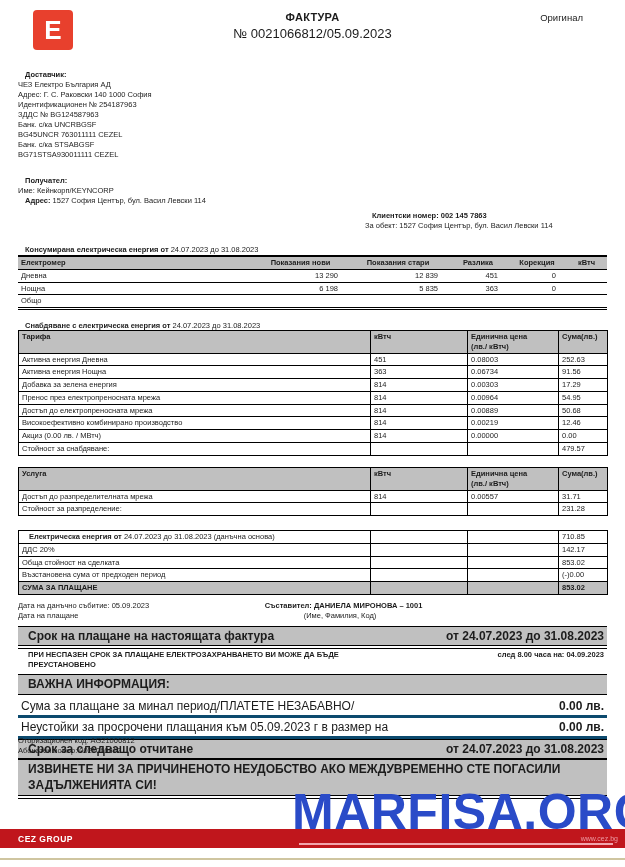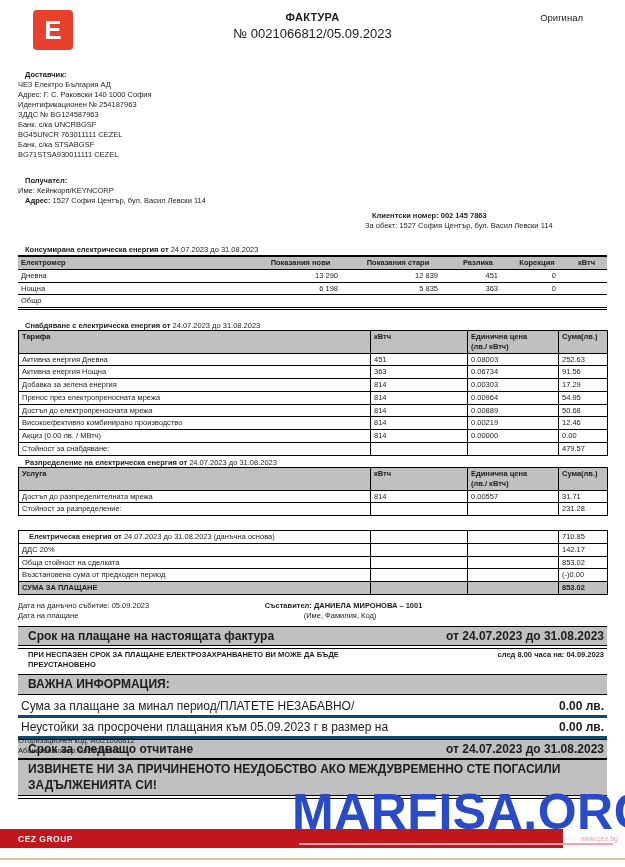--- a/index.html
+++ b/index.html
@@ -50,21 +50,21 @@
        padding:1px 3px;font-size:12px;line-height:1.35;}
   .gray{background:#c0c0c0;border-top:1px solid #000;border-bottom:1px solid #000;margin-bottom:2px;}
   .white-row{border-bottom:3px solid #0c4a6e;}
   .cutoff{border-top:1px solid #000;padding:1px 3px;font-size:7.5px;line-height:1.35;margin-bottom:3px;}
   .cutoff .line1{display:flex;justify-content:space-between;}
   .dbl{border-bottom:1px solid #000;height:2px;margin-bottom:2px;}
   .codes{left:18px;top:736px;}
   
   .watermark{left:292px;top:787px;font-size:50px;font-weight:700;letter-spacing:.5px;
              color:#2a4bc8;z-index:5;line-height:1;}
-  .redbar{left:0;top:829px;width:563px;height:19px;background:#c0161c;z-index:2;
+  .redbar{left:0;top:829px;width:625px;height:19px;background:#c0161c;z-index:2;
           display:flex;align-items:center;}
   .redbar .brand{color:#ffffff;font-size:8.5px;font-weight:bold;margin-left:18px;letter-spacing:.5px;}
   .site{top:835px;right:7px;font-size:7px;color:#ec9ba3;z-index:3;}
   .underline{left:299px;top:843px;width:314px;height:2px;background:#f2a5ad;z-index:6;}
   .bottomline{left:0;top:858px;width:625px;height:2px;background:#cfc5a0;}
 </style>
 </head>
 <body>
 
 <div class="page">
@@ -231,24 +231,20 @@
       </tr>
       <tr>
         <td>Стойност за снабдяване:</td>
         <td></td>
         <td></td>
         <td>479.57</td>
       </tr>
     </tbody>
   </table>
 
-  <div class="abs sec-title" style="left:18px;top:458px;">
-    <span class="b">Разпределение на електрическа енергия от</span>
-    <span>24.07.2023 до 31.08.2023</span>
-  </div>
   <table class="abs grid" style="left:18px;top:467px;">
     <colgroup>
         <col style="width:352px">
         <col style="width:97px">
         <col style="width:91px">
         <col style="width:49px">
       </colgroup>
     <thead>
       <tr>
         <th>Услуга</th>

